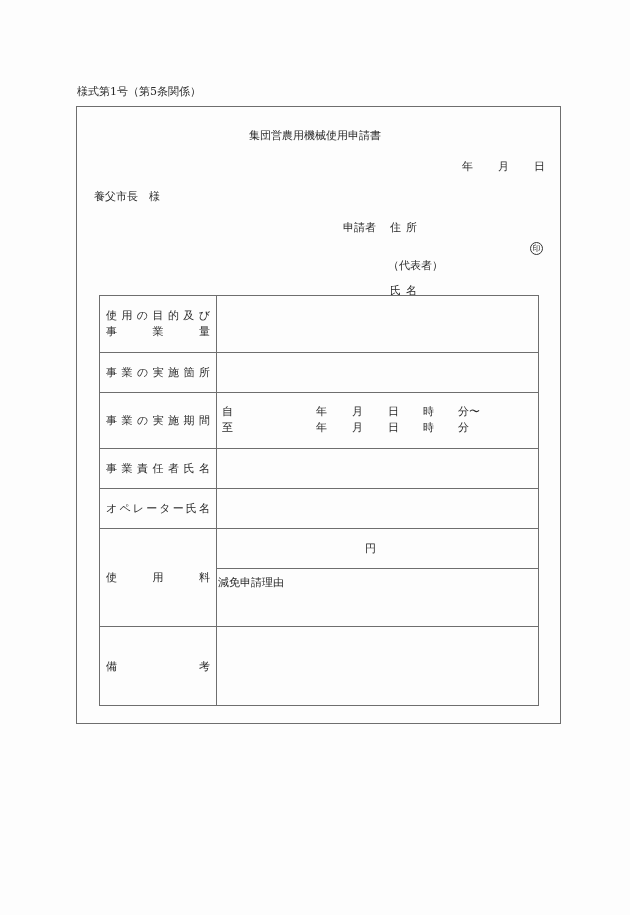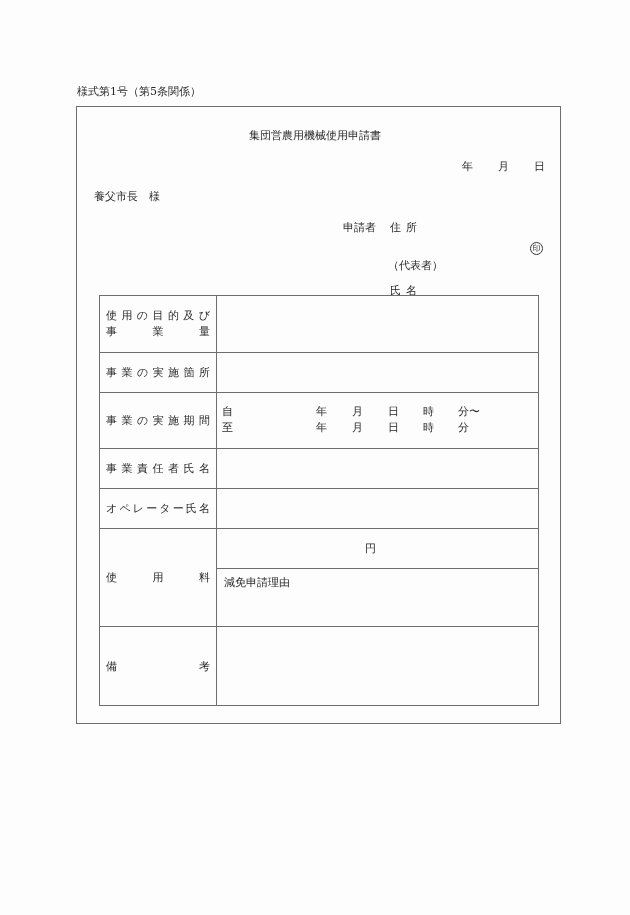--- a/index.html
+++ b/index.html
@@ -148,19 +148,19 @@
     <span>名</span>
 </div>
 <div class="cell-text" style="left:222px; top:503px;"></div>
 
 <div class="lbl" style="top:572px;">
   <span>使</span>
     <span>用</span>
     <span>料</span>
 </div>
 <div class="cell-text" style="left:365px; top:543px;">円</div>
-<div class="cell-text" style="left:224px; top:577px;">減免申請理由</div>
+<div class="cell-text" style="left:218px; top:577px;">減免申請理由</div>
 
 <div class="lbl" style="top:661px;">
   <span>備</span>
     <span>考</span>
 </div>
 <div class="cell-text" style="left:222px; top:661px;"></div>
 
 </body></html>

